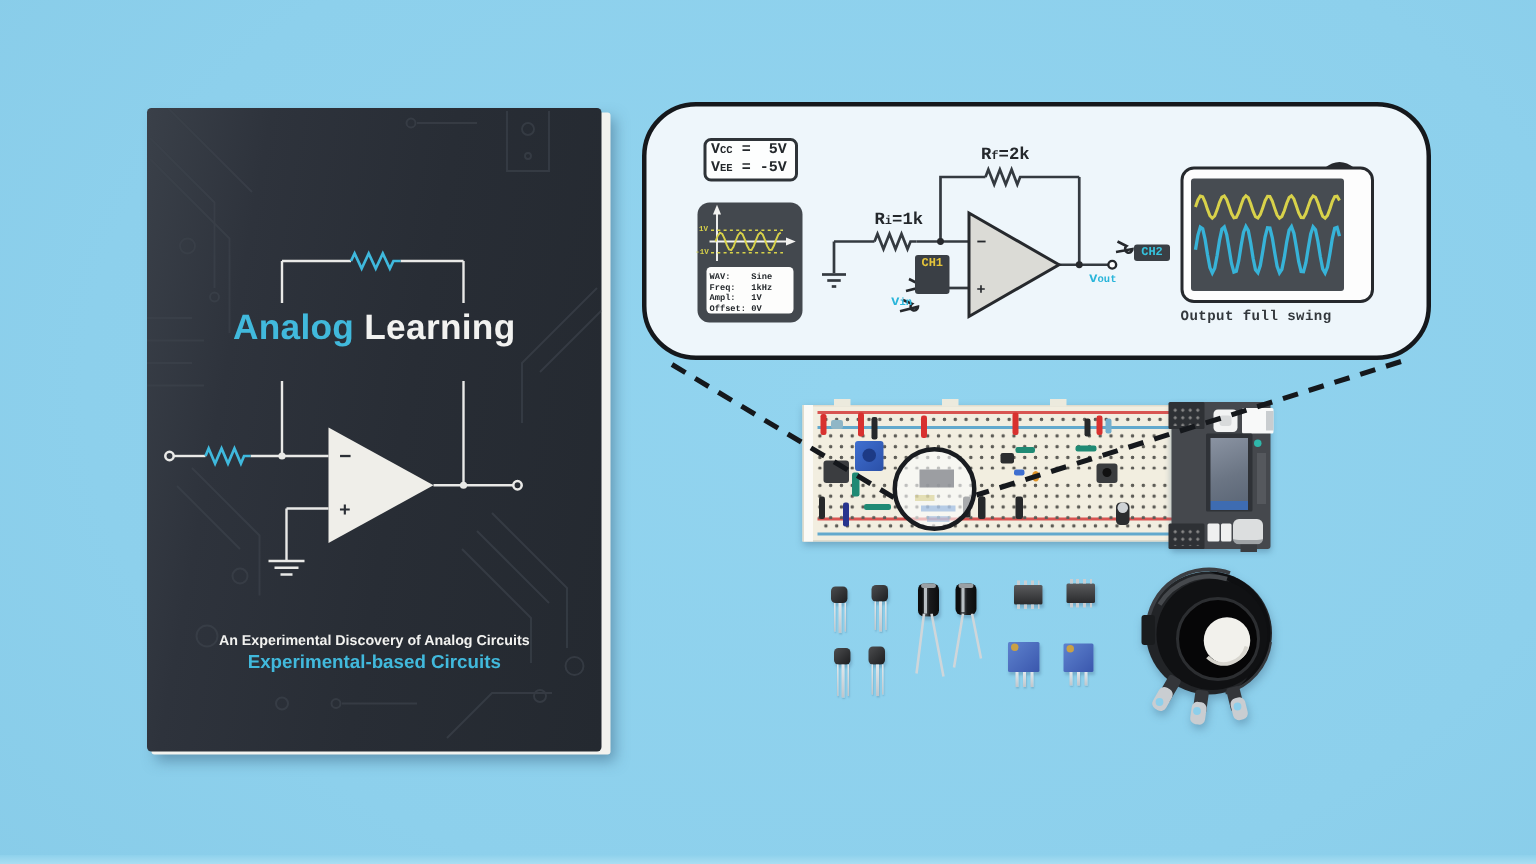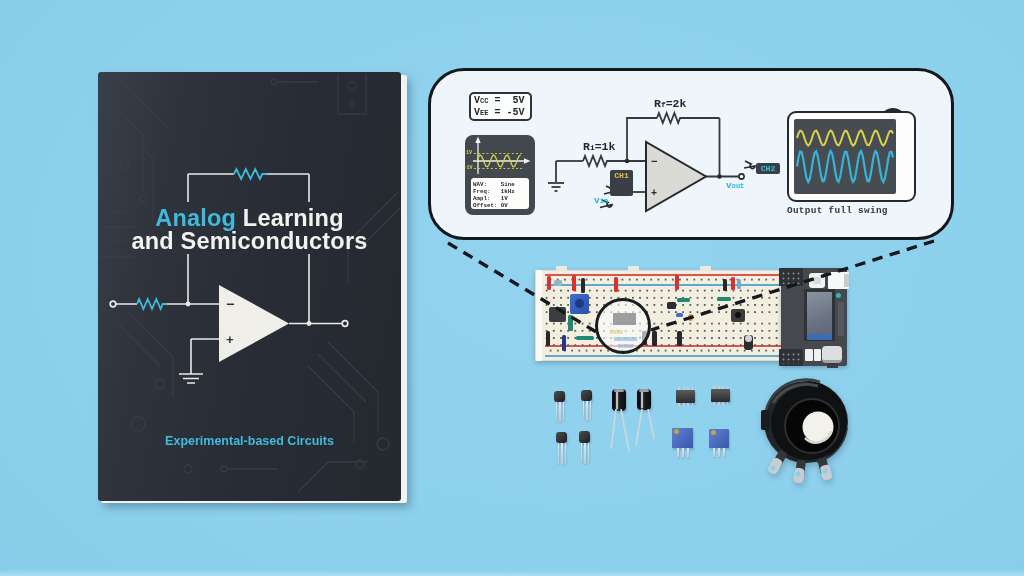--- a/index.html
+++ b/index.html
@@ -77,21 +77,22 @@
    <polyline points="39,232 41.1,227 45.4,237 49.7,227 54,237 58.3,227 62.6,237 64.7,232 69,232"></polyline>
   </g>
   <circle cx="15" cy="232" r="2.8" fill="none" stroke="#e9e9e7" stroke-width="1.7"></circle>
   <circle cx="247" cy="251.5" r="2.8" fill="none" stroke="#e9e9e7" stroke-width="1.7"></circle>
   <circle cx="90" cy="232" r="2.4" fill="#e9e9e7"></circle>
   <circle cx="211" cy="251.5" r="2.4" fill="#e9e9e7"></circle>
   <polygon points="121,213 121,290 191,251.5" fill="#efeee9"></polygon>
   <text x="128" y="236.5" fill="#2b2f36" font-size="14" font-weight="bold" font-family="Liberation Mono,monospace">−</text>
   <text x="128" y="272" fill="#2b2f36" font-size="13" font-weight="bold" font-family="Liberation Mono,monospace">+</text>
  </svg>
- <div style="position:absolute;left:0;top:135px;width:303px;text-align:center;font-size:23.5px;line-height:23px;letter-spacing:0.2px;"><span class="bc">Analog</span> <span class="bw">Learning</span><br><span class="bw">and Semiconductors</span></div>
+ <div style="position:absolute;left:0;top:135px;width:303px;text-align:center;font-size:23.5px;line-height:23px;letter-spacing:0.2px;"><span class="bc">Analog</span> <span class="bw">Learning</span><br></div>
+ <div style="position:absolute;left:0;top:350px;width:303px;text-align:center;font-size:9.5px;" class="bw">An Experimental Discovery of Analog Circuits</div>
  <div style="position:absolute;left:0;top:362px;width:303px;text-align:center;font-size:12.5px;" class="bc">Experimental-based Circuits</div>
 </div>
 
 <div class="abs" style="left:535px;top:270px;width:270px;height:91px;background:#f2eee0;border:1px solid #e0dccd;box-sizing:border-box;box-shadow:0 2px 5px rgba(55,95,125,.4);"></div>
 <div class="abs" style="left:536px;top:270px;width:6px;height:91px;background:#fbfaf6;"></div>
 <div class="abs" style="left:556px;top:266px;width:11px;height:5px;background:#eceadd;"></div>
 <div class="abs" style="left:628px;top:266px;width:11px;height:5px;background:#eceadd;"></div>
 <div class="abs" style="left:700px;top:266px;width:11px;height:5px;background:#eceadd;"></div>
 
 <div class="abs" style="left:545px;top:274px;width:252px;height:1.5px;background:#d85552;"></div>

